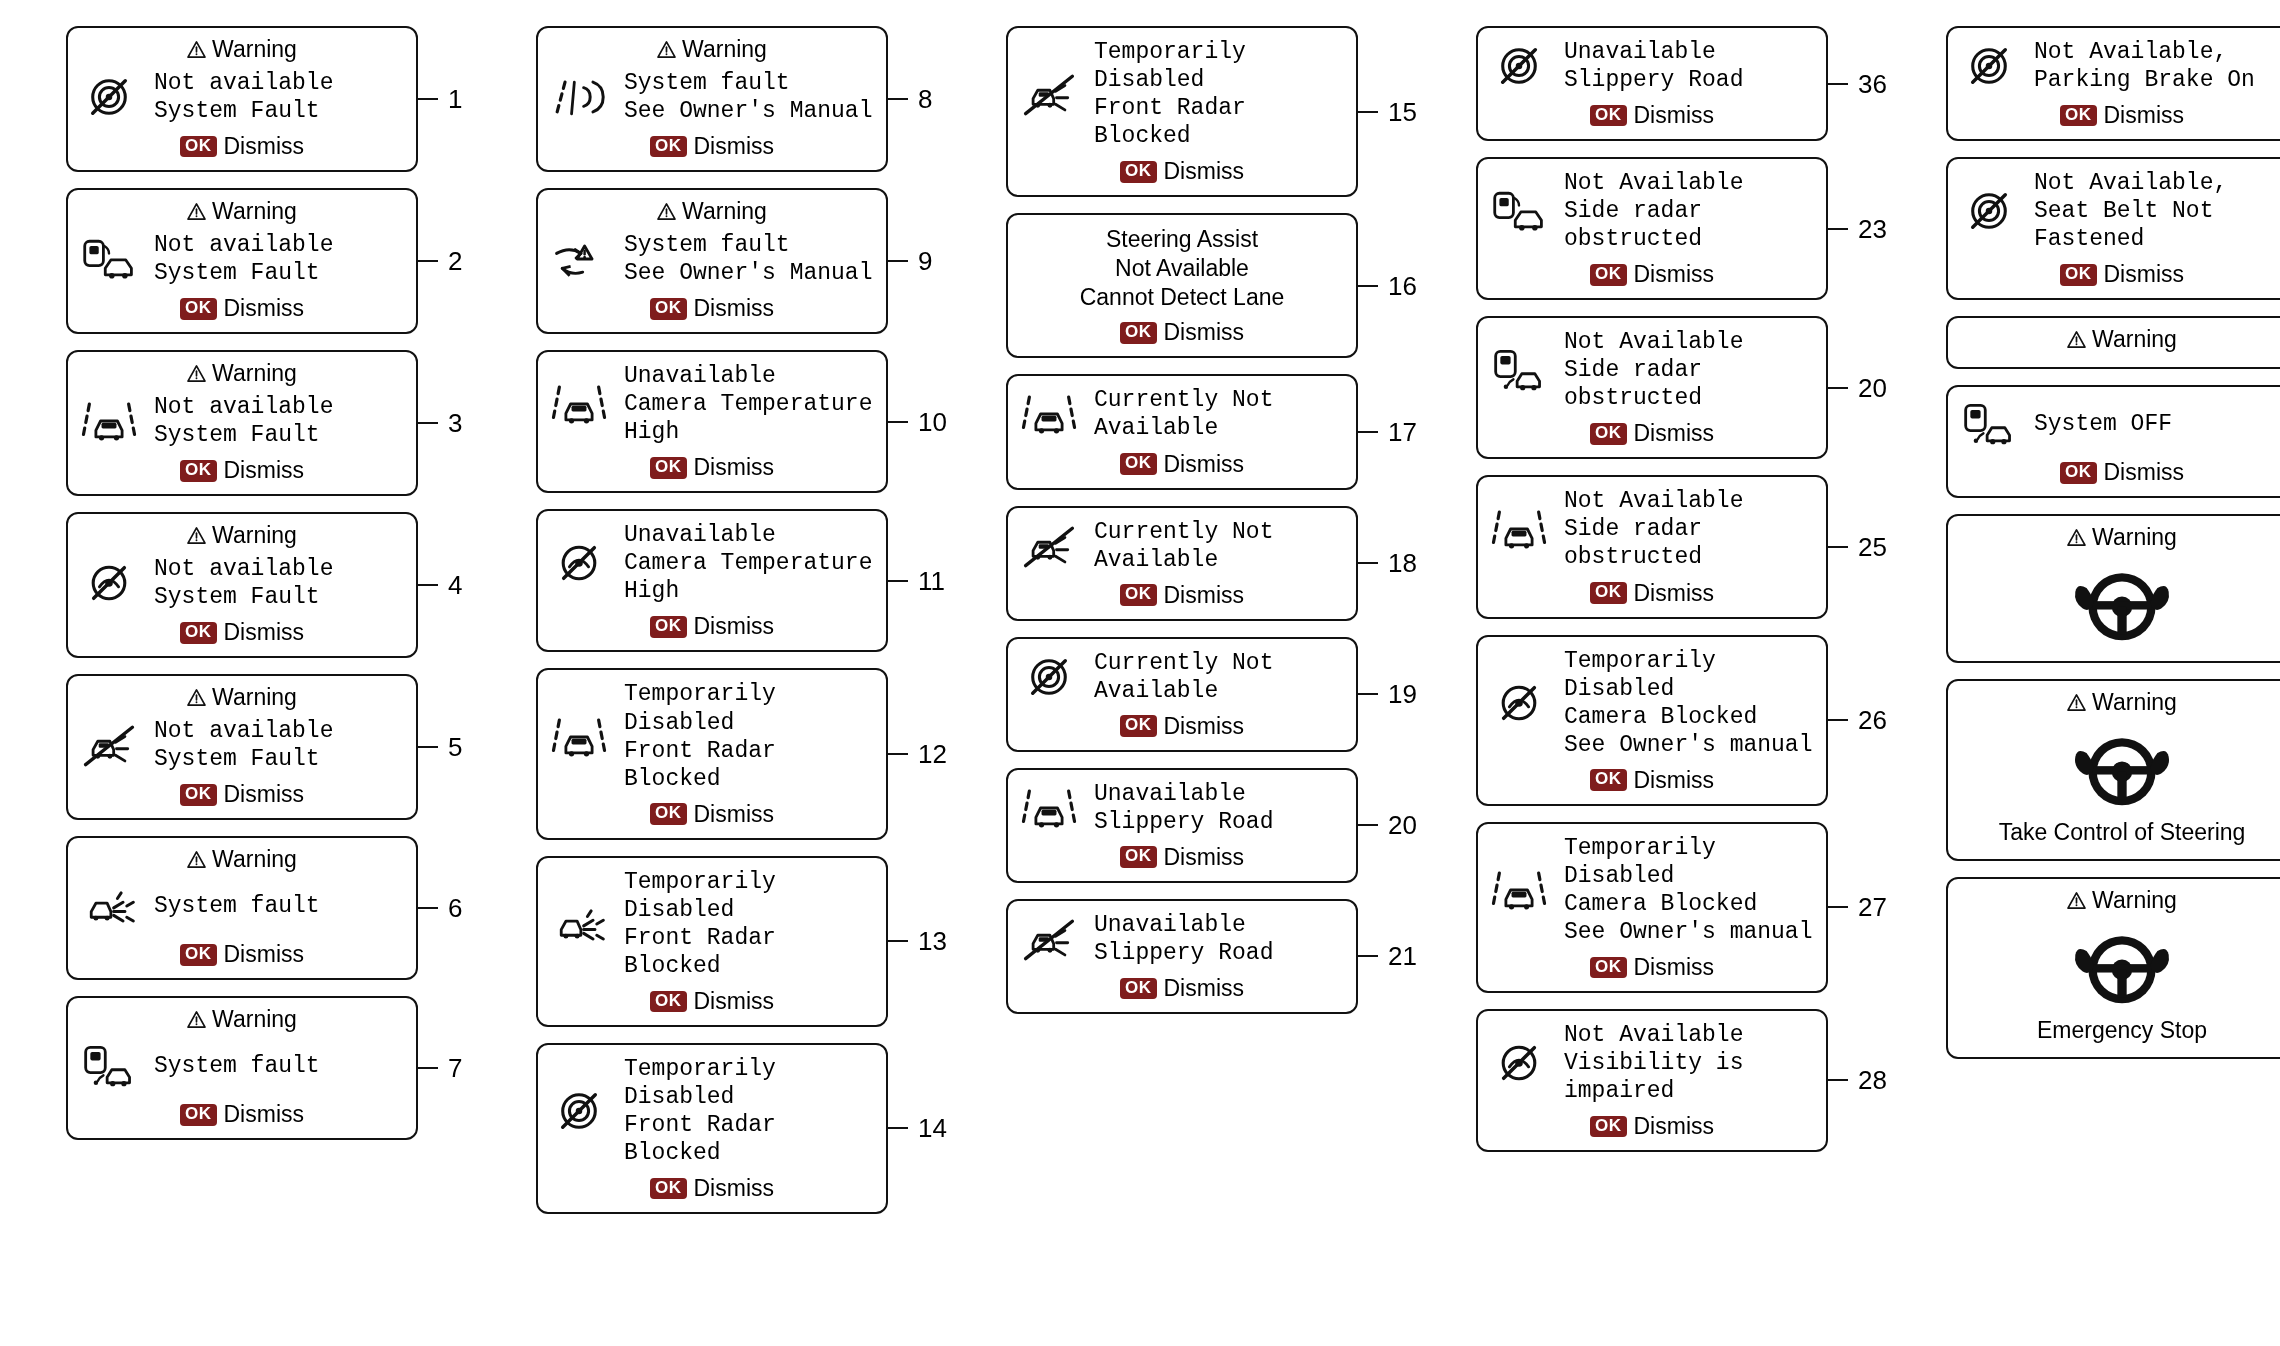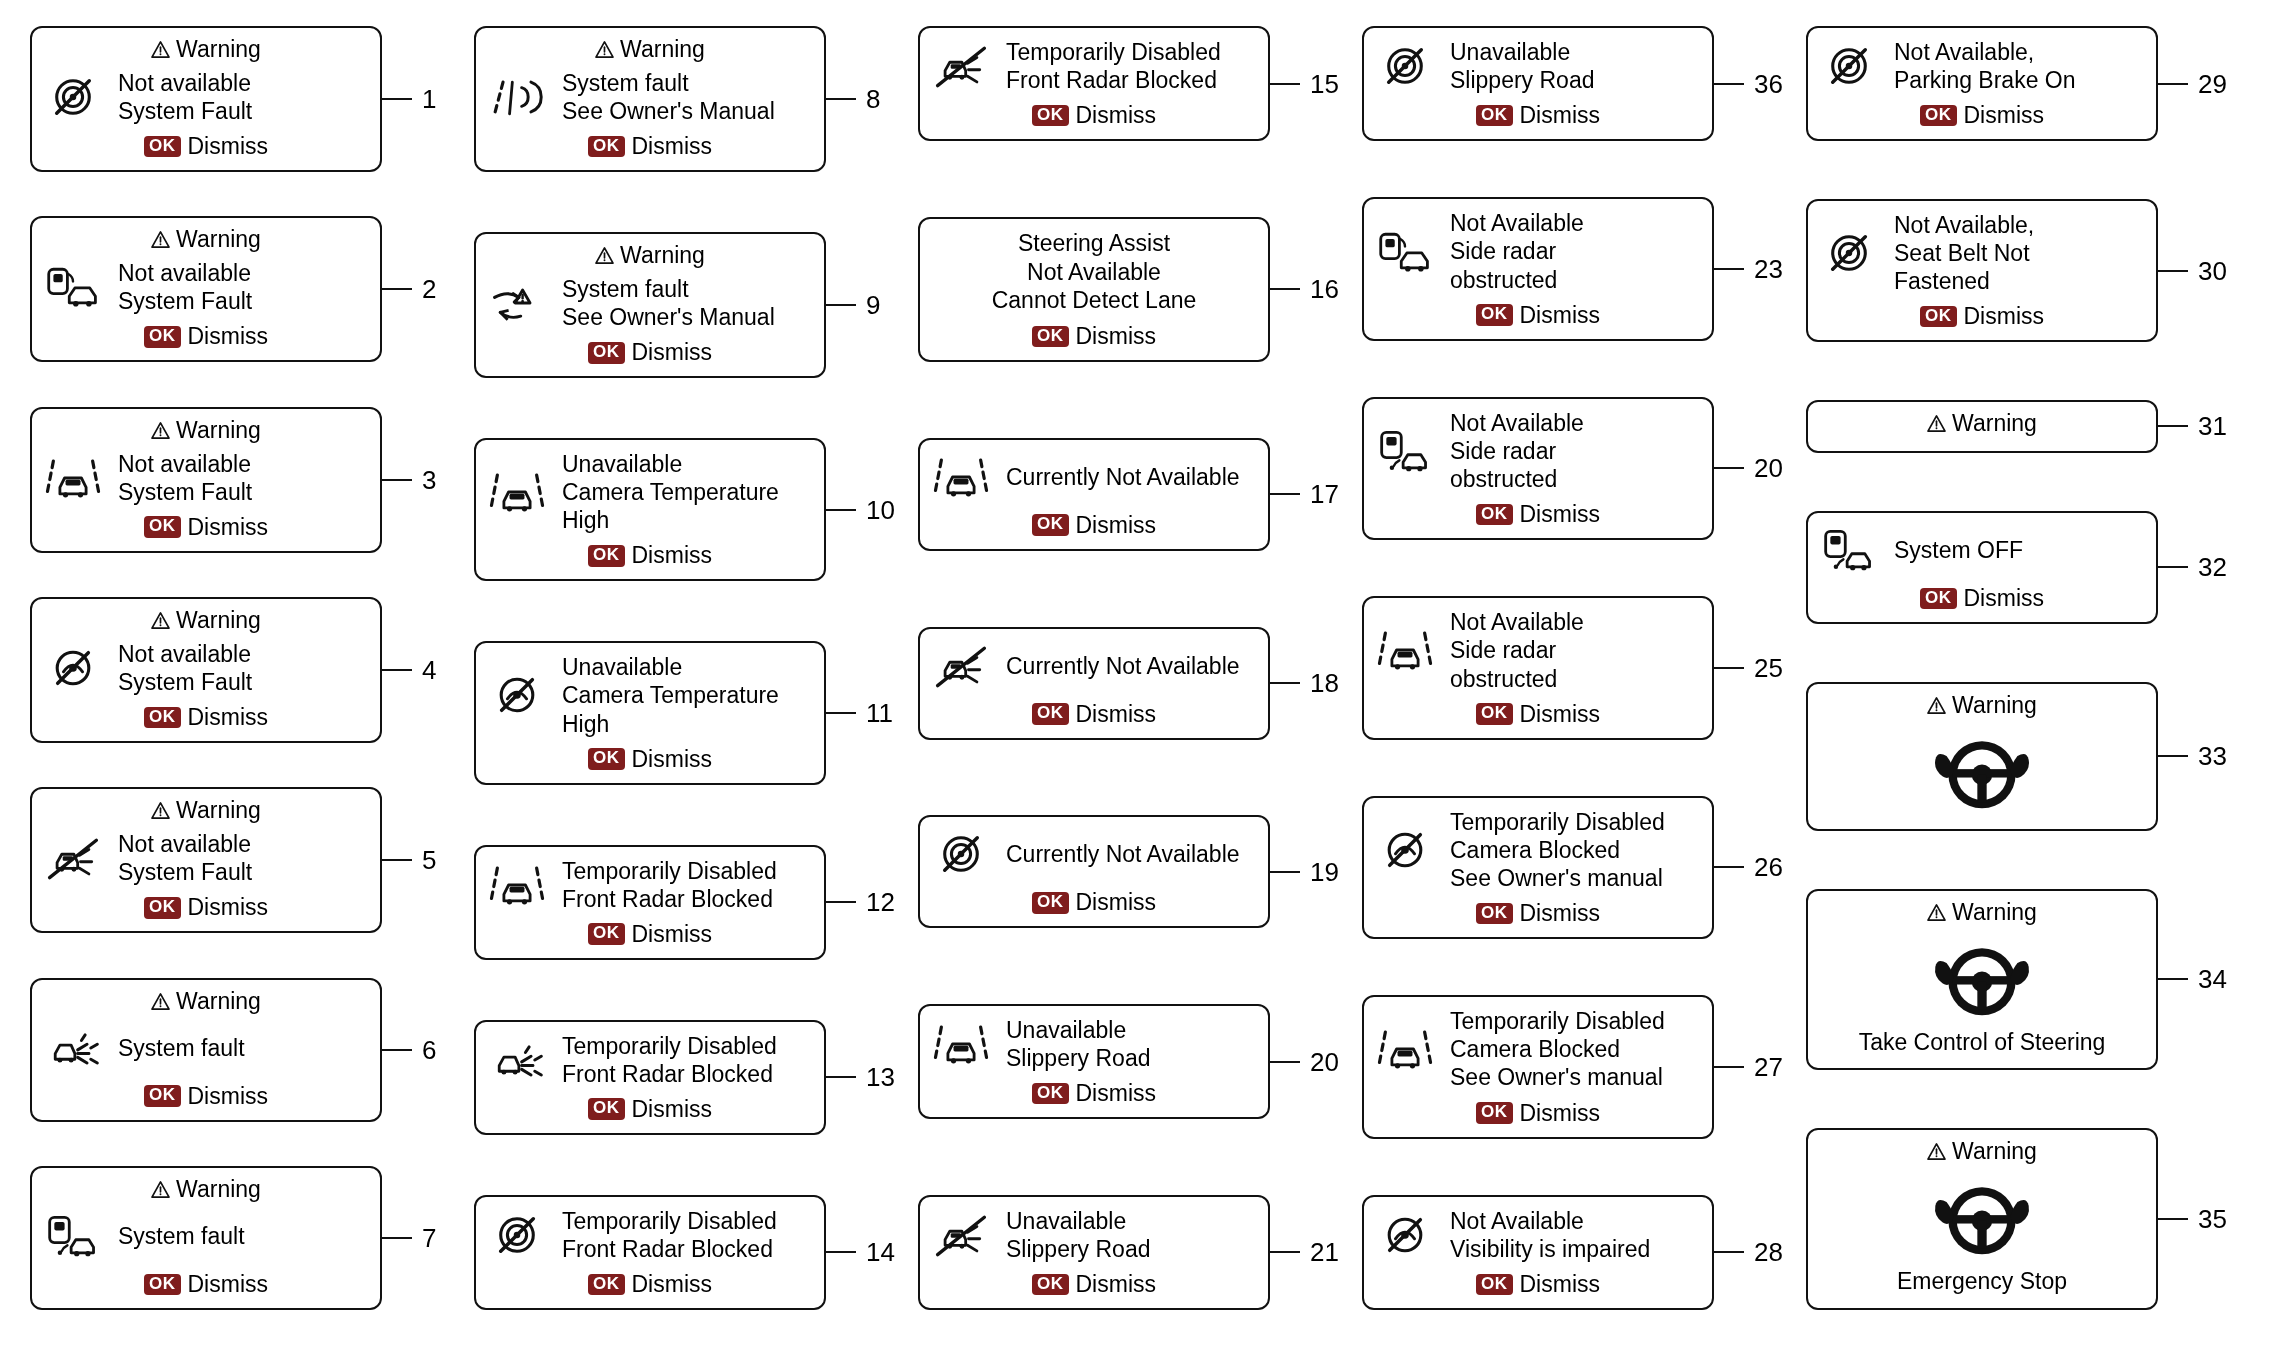--- a/index.html
+++ b/index.html
@@ -24,24 +24,25 @@
   .columns {
     display: flex;
     flex-direction: row;
     justify-content: flex-start;
     gap: 0px;
     height: 100%;
   }
   .column {
     display: flex;
     flex-direction: column;
-    justify-content: space-between;
+    justify-content: flex-start;
     width: 456px;
     box-sizing: border-box;
     padding-right: 6px;
+    margin-left: 36px;
   }
   .cell {
     display: flex;
     flex-direction: row;
     align-items: center;
     margin-bottom: 16px;
   }
   .card {
     border: 2px solid #111;
     border-radius: 12px;
@@ -108,20 +109,21 @@
   .icon-box.big {
     width: 120px;
     min-width: 120px;
     height: 92px;
   }
   .msg {
     font-size: 23px;
     line-height: 1.22;
     text-align: left;
     white-space: pre-line;
+    font-family: Liberation Mono, monospace;
   }
   .dismiss-row {
     display: flex;
     flex-direction: row;
     align-items: center;
     justify-content: center;
     gap: 7px;
     margin-top: 6px;
     font-size: 23px;
   }

